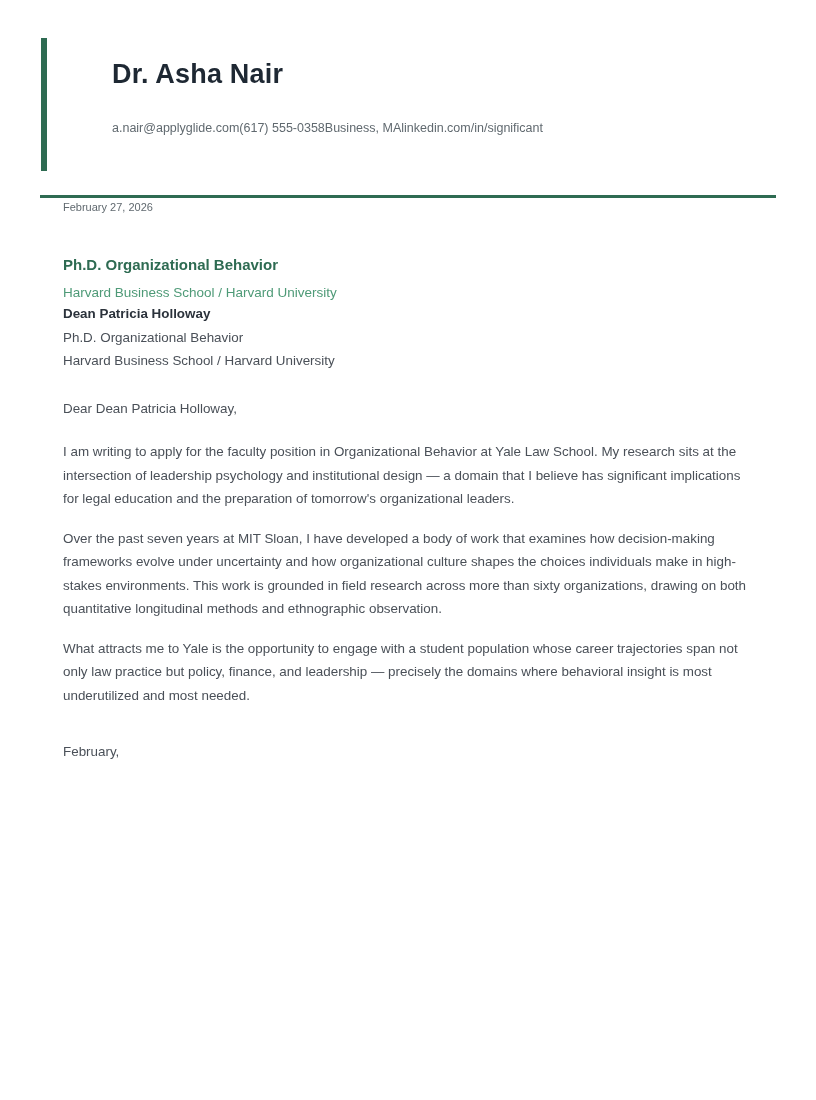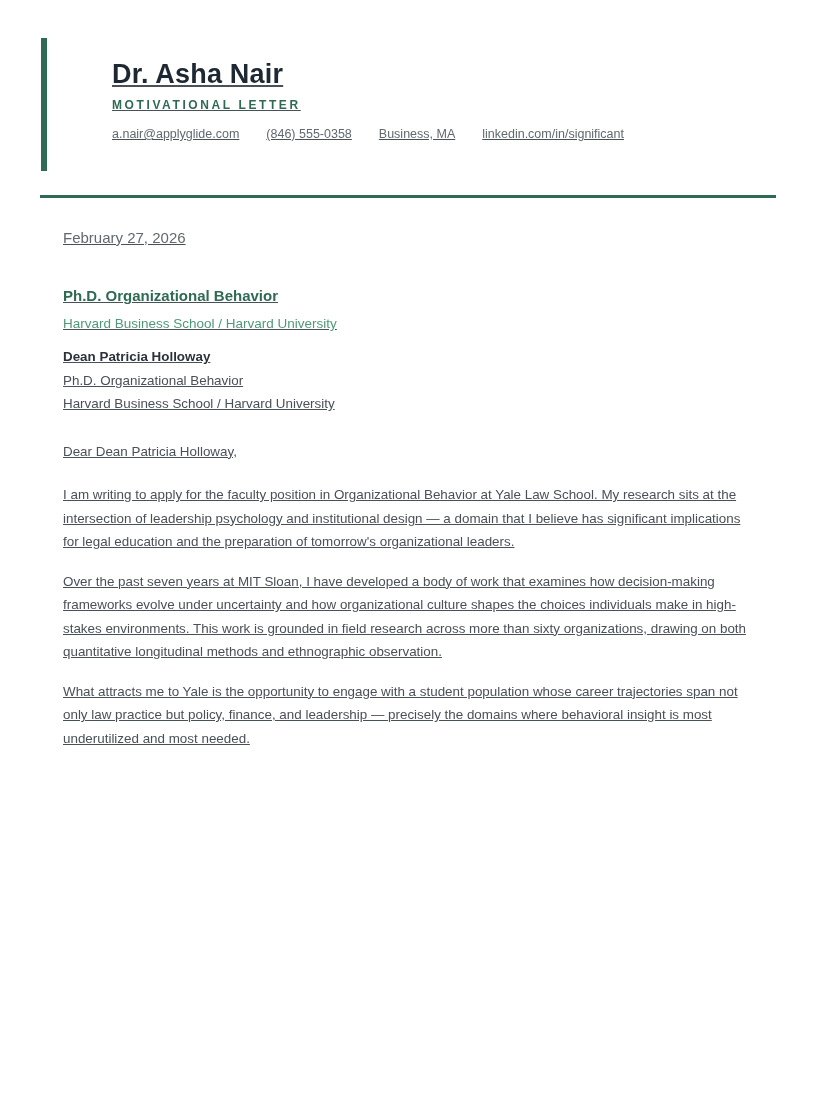--- a/index.html
+++ b/index.html
@@ -14,21 +14,20 @@
   body{
     font-family:"Liberation Sans","DejaVu Sans",sans-serif;
     color:var(--body);
   }
   .page{
     position:relative;
     width:816px;
     height:772px;
     background:#ffffff;
     overflow:hidden;
-    text-decoration:underline;
   }
   
   .letter-header{
     margin:38px 40px 0 41px;
     border-left:6px solid var(--accent);
     min-height:133px;
     padding:21px 0 0 65px;
   }
   .applicant-name{
     font-size:27px;
@@ -38,59 +37,56 @@
     line-height:30px;
   }
   .doc-type{
     margin-top:9px;
     font-size:12px;
     font-weight:bold;
     letter-spacing:2.6px;
     color:var(--accent);
   }
   .contact-row{
-    margin-top:15px;
+    margin-top:32px;
     font-size:12.5px;
     color:var(--muted);
     display:flex;
-    gap:27px;
   }
   .divider{
     height:3px;
     background:var(--accent);
     margin:24px 40px 0 40px;
     border:none;
   }
   
   .letter-body{
     padding:0 63px;
     font-size:13.4px;
     line-height:23.5px;
   }
   .letter-date{
-    margin-top:31px;
-    font-size:15px;
+    font-size:11px;
     line-height:18px;
     color:var(--muted);
   }
   .position-title{
     margin-top:39px;
     font-size:15px;
     font-weight:bold;
     color:var(--accent);
     line-height:20px;
   }
   .position-org{
     margin-top:9px;
     font-size:13.5px;
     color:var(--accent-light);
     line-height:18px;
   }
   .recipient-block{
-    margin-top:12px;
   }
   .recipient-name{
     font-weight:bold;
     color:#2B323B;
   }
   .salutation{
     margin-top:24px;
     margin-bottom:20px;
   }
   .letter-body p.para{
@@ -107,24 +103,23 @@
     line-height:20px;
   }
 </style>
 </head>
 <body>
 
 <div class="page">
 
   <header class="letter-header">
     <h1 class="applicant-name">Dr. Asha Nair</h1>
-    <div class="doc-type">MOTIVATIONAL LETTER</div>
     <div class="contact-row">
       <span>a.nair@applyglide.com</span>
-      <span>(846) 555-0358</span>
+      <span>(617) 555-0358</span>
       <span>Business, MA</span>
       <span>linkedin.com/in/significant</span>
     </div>
   </header>
 
   <hr class="divider">
 
   <main class="letter-body">
 
     <div class="letter-date">February 27, 2026</div>

